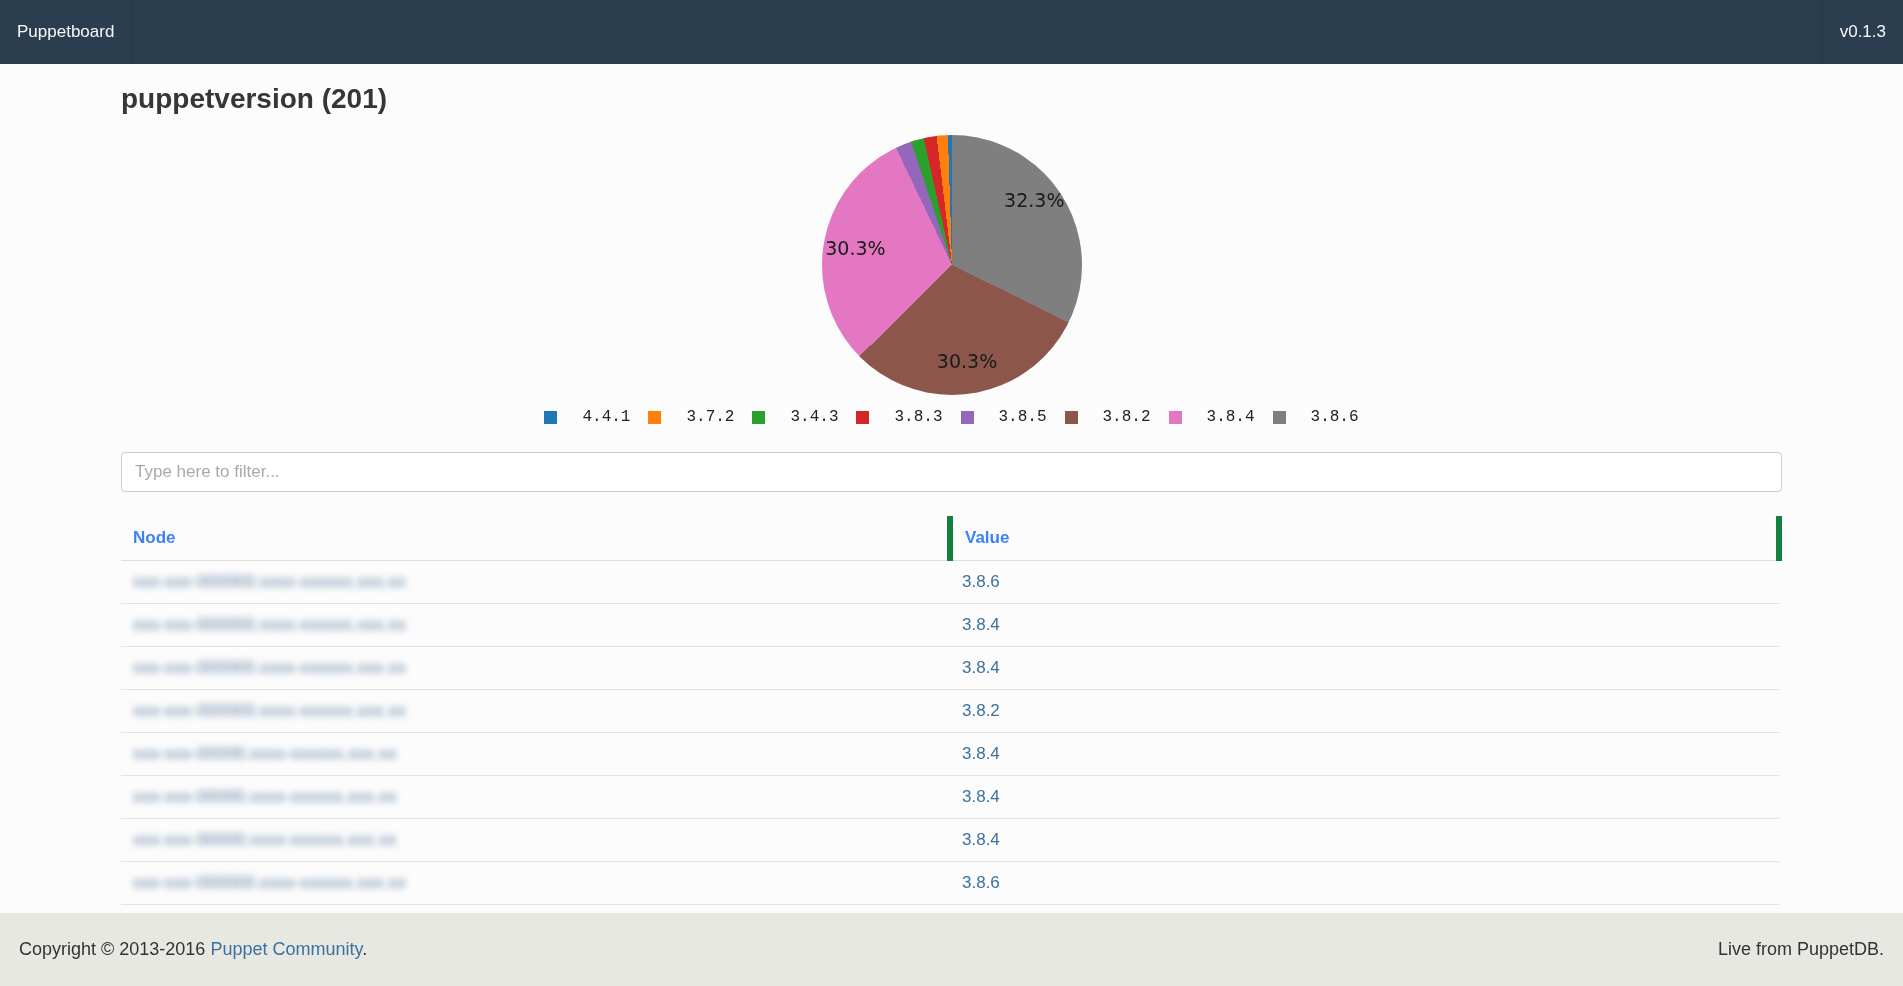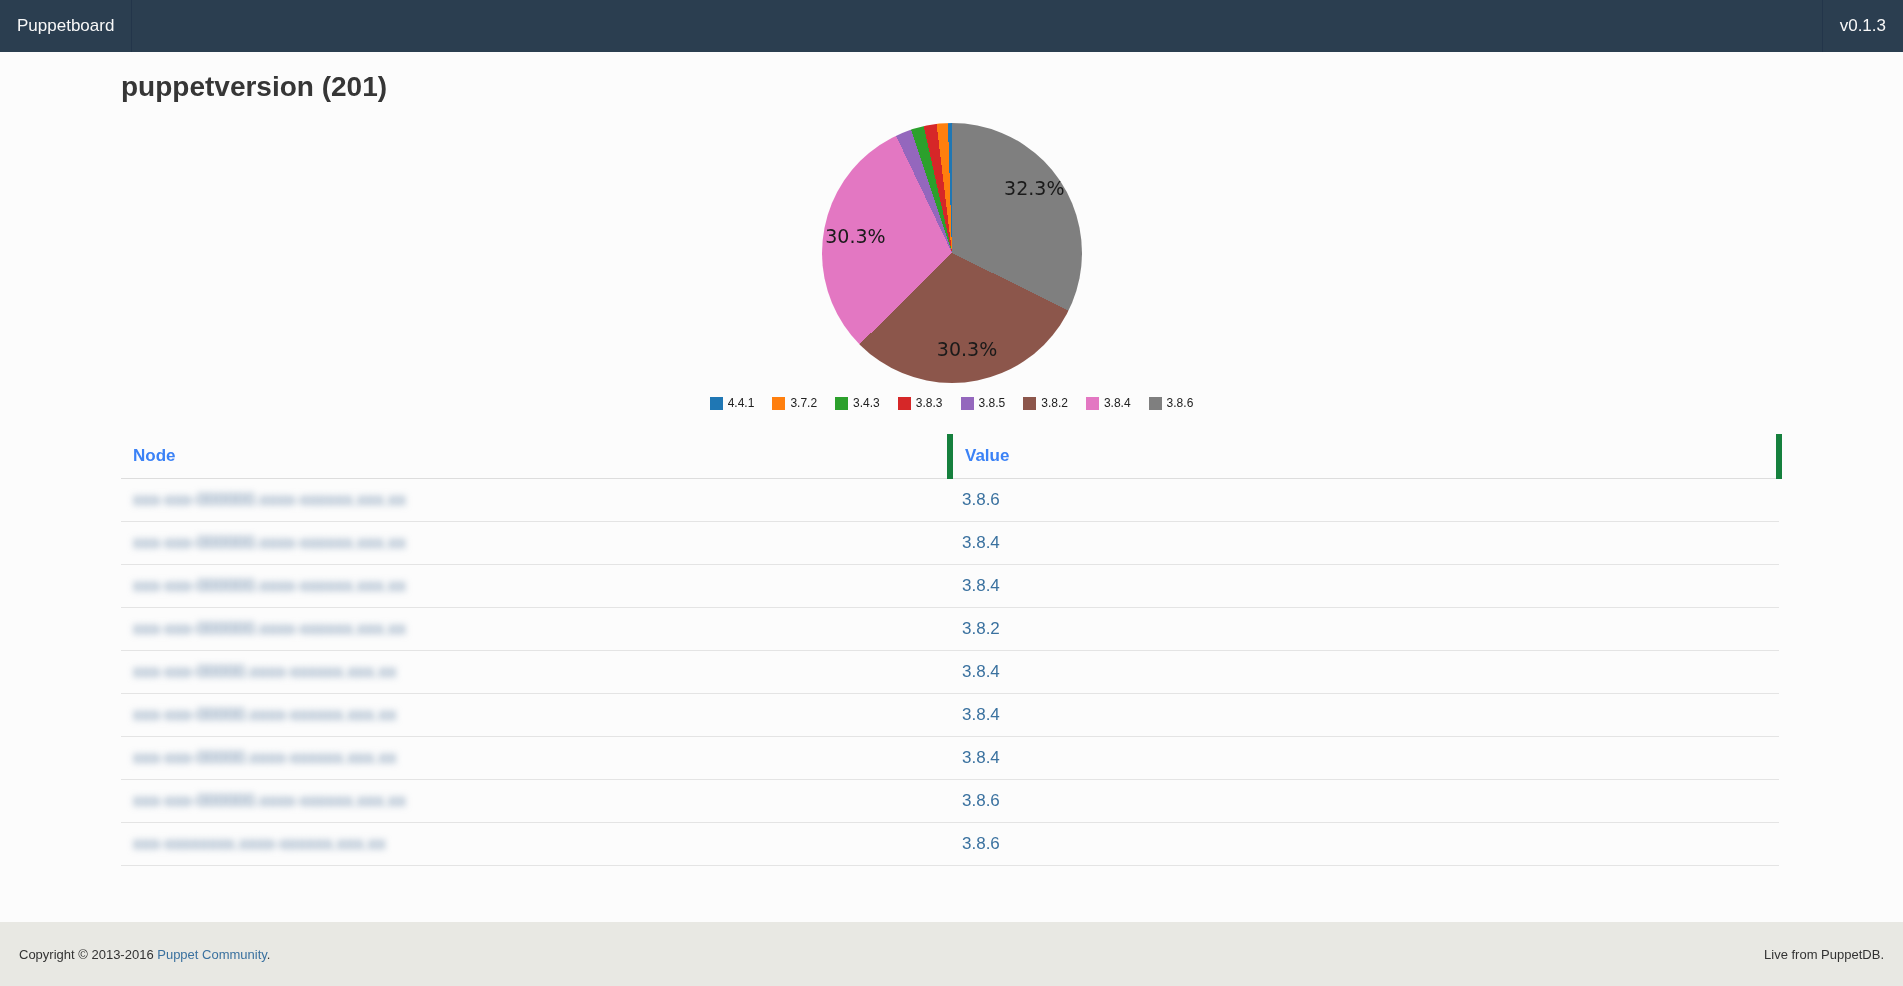--- a/index.html
+++ b/index.html
@@ -6,21 +6,21 @@
   html,body { margin:0; padding:0; }
   body {
     width:1903px; height:986px; overflow:hidden; position:relative;
     background:#fcfcfc;
     font-family:"Liberation Sans", sans-serif;
     color:#333;
   }
 
   
   .navbar {
-    height:52px; background:#2b3e50; display:flex; align-items:stretch;
+    height:64px; background:#2b3e50; display:flex; align-items:stretch;
     color:#f8f8f8; font-size:17px;
   }
   .navbar .nav-item, .navbar .brand, .navbar .dropdown, .navbar .version {
     display:flex; align-items:center; padding:0 17px;
     border-right:1px solid #23354a; cursor:pointer; white-space:nowrap;
   }
   .navbar .version { margin-left:auto; border-right:none; border-left:1px solid #23354a; cursor:default; }
   .caret {
     display:inline-block; margin-left:9px; width:0; height:0;
     border-left:5px solid transparent; border-right:5px solid transparent;
@@ -33,21 +33,21 @@
 
   .chart-wrap { margin-top:20px; display:flex; flex-direction:column; align-items:center; }
   .pie {
     width:260px; height:260px; border-radius:50%; position:relative;
   }
   .pie-label {
     position:absolute; transform:translate(-50%,-50%);
     font-family:"DejaVu Sans", sans-serif; font-size:19px; color:#1a1a1a;
   }
   .legend { display:flex; align-items:center; margin-top:13px; }
-  .legend-item { display:flex; align-items:center; margin:0 9px; font-family:Liberation Sans, sans-serif; font-size:12px; color:#222; }
+  .legend-item { display:flex; align-items:center; margin:0 9px; font-family:Liberation Mono, monospace; font-size:16px; color:#222;gap:20px; }
   .swatch { width:13px; height:13px; display:inline-block; margin-right:5px; }
 
   
   .filter-input {
     margin-top:26px; width:100%; height:40px; border:1px solid #ccc; border-radius:4px;
     padding:0 13px; font-size:17px; font-family:"Liberation Sans",sans-serif;
     background:#fff; color:#333; outline:none; display:block;
   }
   .filter-input::placeholder { color:#a9a9a9; }
 
@@ -59,23 +59,23 @@
   }
   table.fact-table td { padding:11px 12px; border-bottom:1px solid #e4e4e4; }
   a.node-link {
     color:#5b7da1; text-decoration:none; filter:blur(3.5px);
     font-size:17px; letter-spacing:0.2px;
   }
   a.value-link { color:#3a719f; text-decoration:none; }
 
   
   .footer {
-    position:absolute; left:0; bottom:0; width:100%; height:64px;
+    position:absolute; left:0; bottom:0; width:100%; height:73px;
     background:#e8e8e3; display:flex; align-items:center; justify-content:space-between;
-    padding:0 19px; font-size:13px; color:#333;
+    padding:0 19px; font-size:18px; color:#333;
   }
   .footer a { color:#3a719f; text-decoration:none; }
 </style>
 </head>
 <body>
 
 <div class="navbar">
   <div class="brand">Puppetboard</div>
   <div class="version">v0.1.3</div>
 </div>
@@ -125,20 +125,21 @@
     <span class="legend-label">3.8.4</span>
   </span>
 
   <span class="legend-item">
     <span class="swatch" style="background: rgb(127, 127, 127);"></span>
     <span class="legend-label">3.8.6</span>
   </span>
 </div>
   </div>
 
+  <input class="filter-input" type="text" value="" placeholder="Type here to filter..." style="">
 
   <table class="fact-table">
     <thead>
       <tr>
         <th>Node</th>
         <th>Value</th>
       </tr>
     </thead>
     <tbody id="table-body">
   <tr>

